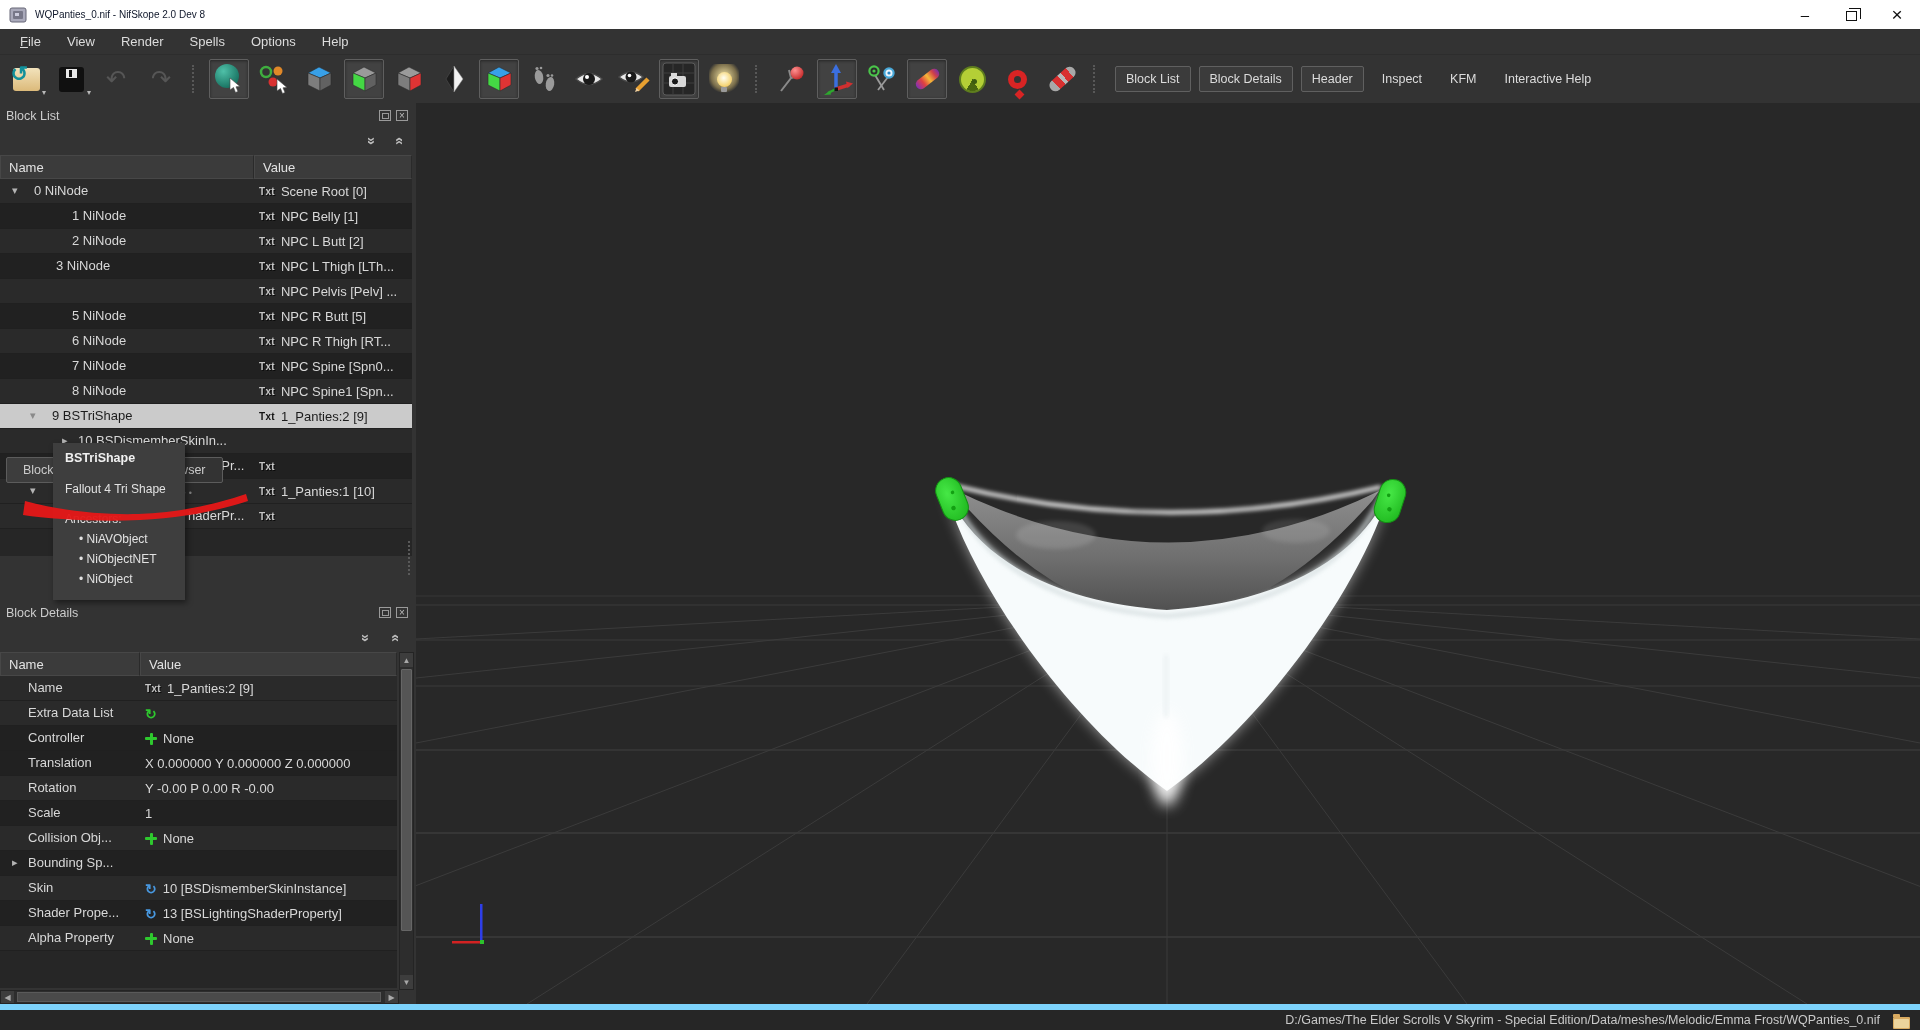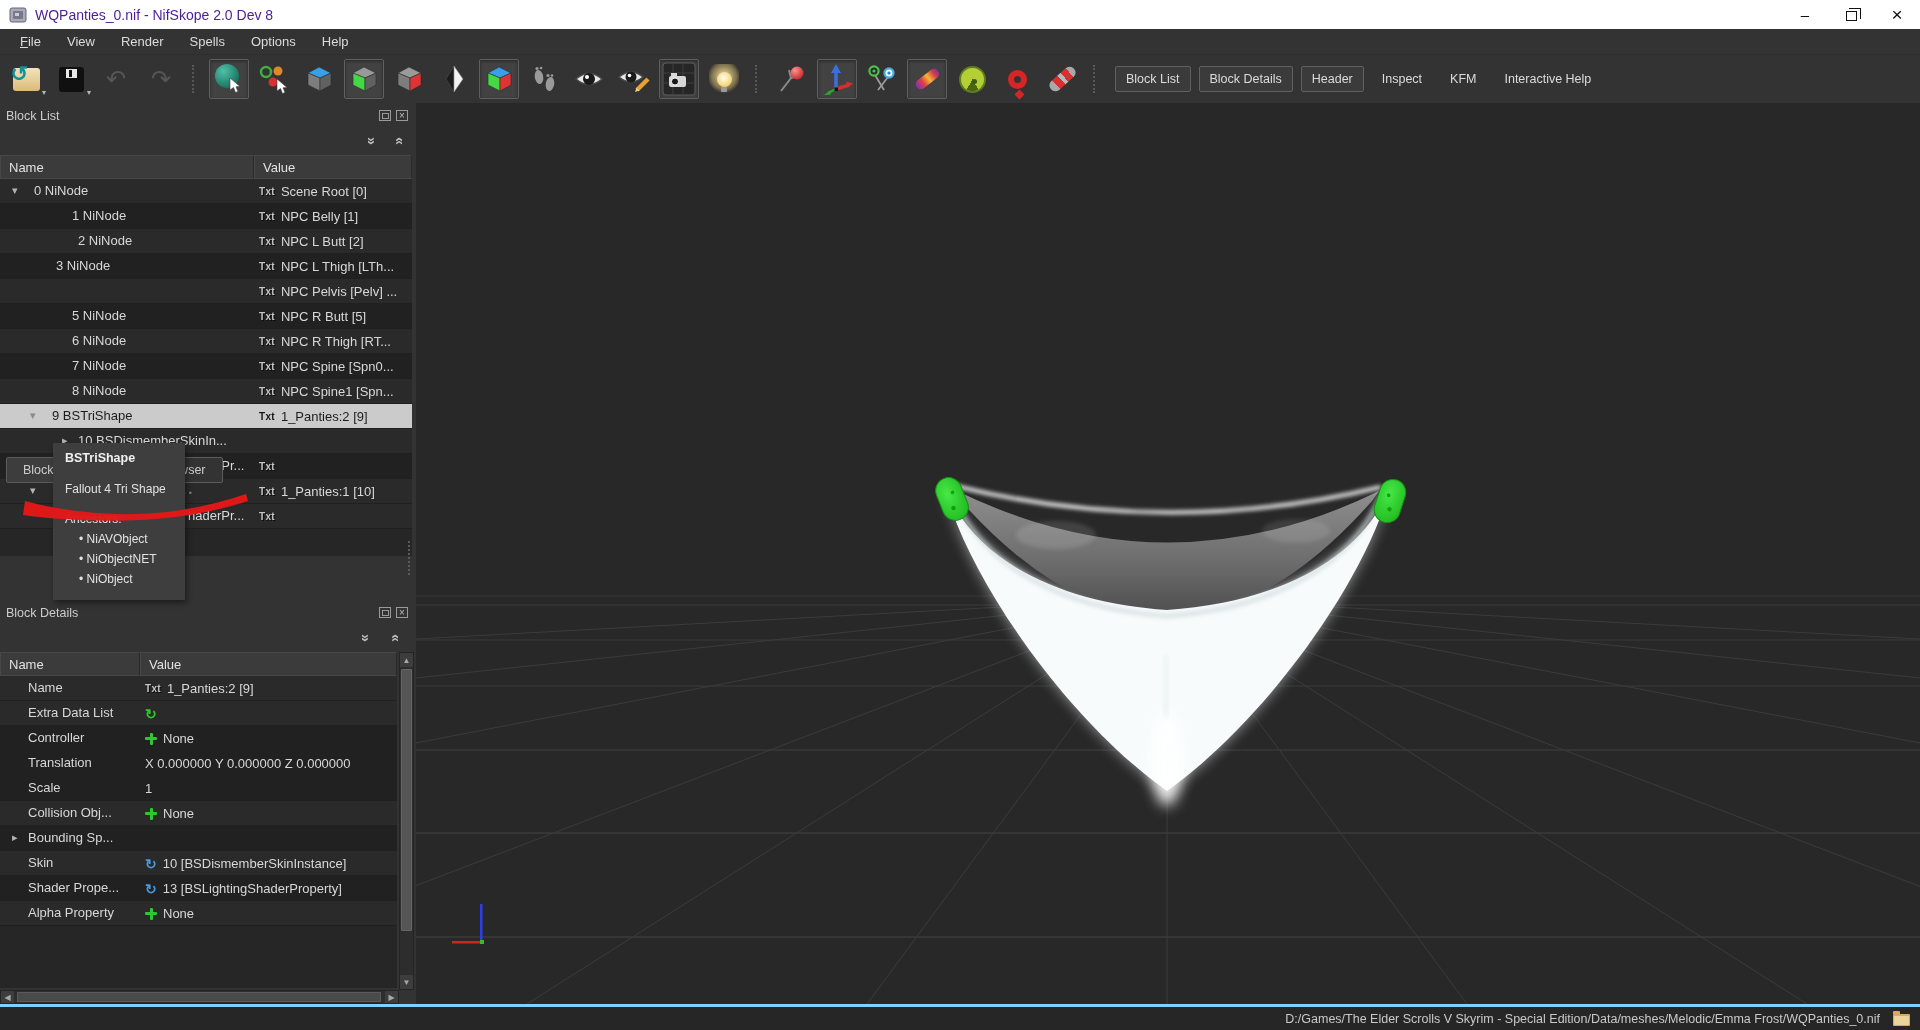--- a/index.html
+++ b/index.html
@@ -2,21 +2,21 @@
 <html><head>
 <meta charset="utf-8">
 <style>
   * { margin:0; padding:0; box-sizing:border-box; }
   html,body { width:1920px; height:1030px; overflow:hidden; background:#282828;
               font-family:"Liberation Sans", sans-serif; -webkit-font-smoothing:antialiased; }
 
   
   .titlebar { height:29px; background:#ffffff; display:flex; align-items:center; position:relative; }
   .appicon { width:18px; height:18px; margin:0 8px 0 9px; }
-  .wtitle { font-size:14px; color:#4c1d95; }
+  .wtitle { font-size:10px; color:#0f172a; }
   .wbtns { position:absolute; right:0; top:0; height:29px; display:flex; }
   .wbtn { width:46px; height:29px; display:flex; align-items:center; justify-content:center;
           color:#111; font-size:15px; }
   .ico-restore { width:11px; height:10px; border:1px solid #111; position:relative; background:#fff; margin-top:2px;}
   .ico-restore::before { content:""; position:absolute; left:2px; top:-4px; width:11px; height:10px;
           border:1px solid #111; border-left-width:0; border-bottom-width:0; }
 
   
   .menubar { height:26px; background:#333333; display:flex; align-items:center; padding-left:8px; gap:2px;
              border-bottom:1px solid #2d2d2d; }
@@ -116,21 +116,21 @@
   .tt-title { font-size:12.5px; font-weight:bold; color:#f0f0f0; }
   .tt-sub { font-size:12px; color:#e2e2e2; margin-top:17px; }
   .tt-anc { font-size:12px; color:#e2e2e2; margin-top:16px; }
   .tt-li { font-size:12px; color:#e2e2e2; margin:6px 0 0 14px; }
   .tt-li::before { content:"• "; }
   .redmark { position:absolute; left:22px; top:490px; width:228px; height:32px; z-index:60; pointer-events:none; }
 
   
   .viewport { position:absolute; left:416px; top:103px; width:1504px; height:901px; }
   .statusbar { position:absolute; left:0; top:1004px; width:1920px; height:26px; background:#262626;
-               border-top:3px solid #7dd3fc; display:flex; align-items:center; justify-content:flex-end;
+               border-top:6px solid #7dd3fc; display:flex; align-items:center; justify-content:flex-end;
                padding-right:40px; }
   .spath { color:#c9c9c9; font-size:12.5px; }
   .sfolder { position:absolute; right:10px; top:7px; width:17px; height:12px; background:#d8aa60; border-radius:1px; }
   .sfolder::before { content:""; position:absolute; left:0; top:-3px; width:7px; height:3px; background:#d8aa60; border-radius:1px 1px 0 0; }
   .sfolder::after { content:""; position:absolute; left:1px; top:2px; width:15px; height:9px; background:#ecd49c; border-radius:1px; }
 </style>
 </head>
 <body>
 
 <div class="titlebar">
@@ -365,21 +365,21 @@
           </span>
         </div>
         <div class="trow odd">
           <span class="nm" style="left: 72px;">1 NiNode</span>
           <span class="vcell" style="left: 254px;">
             <span class="ticon">Txt</span>
             <span class="val">NPC Belly [1]</span>
           </span>
         </div>
         <div class="trow even">
-          <span class="nm" style="left: 78px;">2 NiNode</span>
+          <span class="nm" style="left: 72px;">2 NiNode</span>
           <span class="vcell" style="left: 254px;">
             <span class="ticon">Txt</span>
             <span class="val">NPC L Butt [2]</span>
           </span>
         </div>
         <div class="trow odd">
           <span class="nm" style="left: 56px; text-align: right;">3 NiNode</span>
           <span class="vcell" style="left: 254px;">
             <span class="ticon">Txt</span>
             <span class="val">NPC L Thigh [LTh...</span>
@@ -494,20 +494,26 @@
           <span class="nm" style="left: 28px;">Controller</span>
           <span class="vcell" style="left: 140px;">
             <span class="vplus"></span>
             <span class="val">None</span>
           </span>
         </div>
         <div class="trow odd">
           <span class="nm" style="left: 28px;">Translation</span>
           <span class="vcell" style="left: 140px;">
             <span class="val">X 0.000000 Y 0.000000 Z 0.000000</span>
+          </span>
+        </div>
+        <div class="trow even">
+          <span class="nm" style="left: 28px;">Rotation</span>
+          <span class="vcell" style="left: 140px;">
+            <span class="val">Y -0.00 P 0.00 R -0.00</span>
           </span>
         </div>
         <div class="trow odd">
           <span class="nm" style="left: 28px;">Scale</span>
           <span class="vcell" style="left: 140px;">
             <span class="val">1</span>
           </span>
         </div>
         <div class="trow even">
           <span class="nm" style="left: 28px;">Collision Obj...</span>

